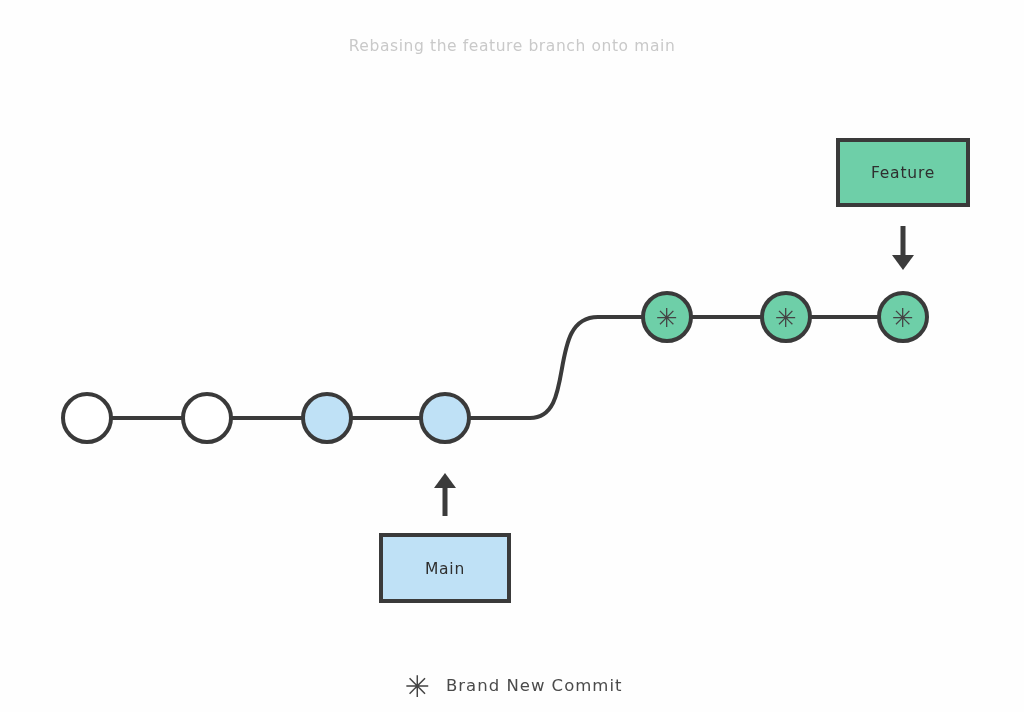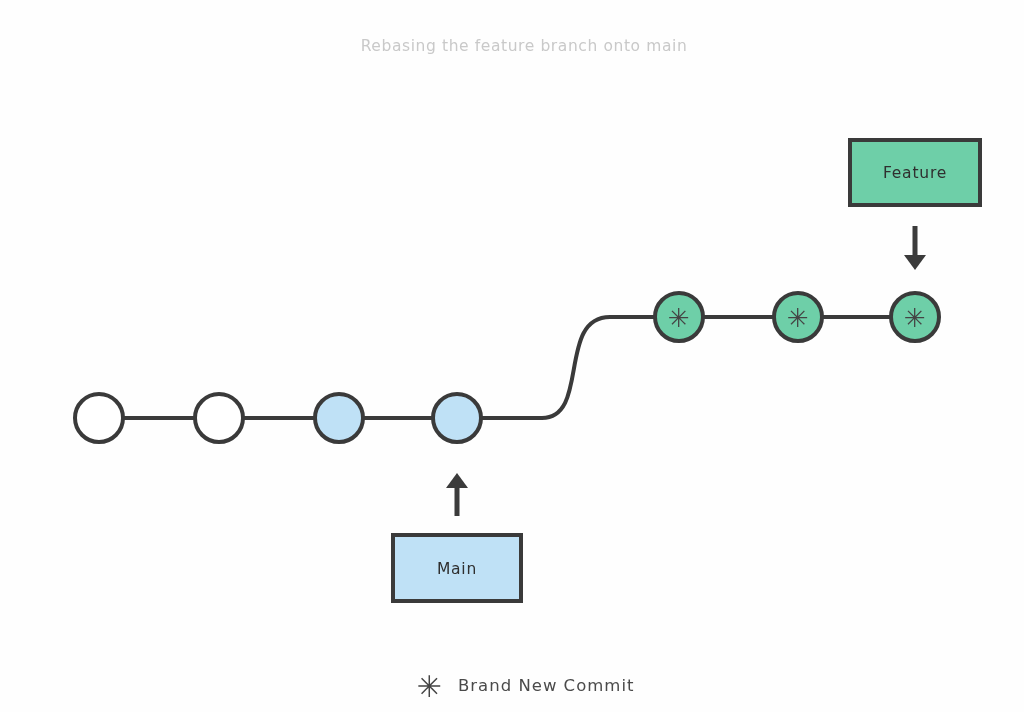--- a/index.html
+++ b/index.html
@@ -14,21 +14,20 @@
     position: relative;
     overflow: hidden;
     font-family: "DejaVu Sans", "Liberation Sans", sans-serif;
     background: #fefefe;
   }
   #diagram-root {
     position: absolute;
     inset: 0;
     width: 852px;
     height: 712px;
-    margin-left: 12px;
   }
   svg.diagram-svg {
     display: block;
     width: 1024px;
     height: 712px;
   }
   text {
     font-family: "DejaVu Sans", "Liberation Sans", sans-serif;
     dominant-baseline: middle;
   }

